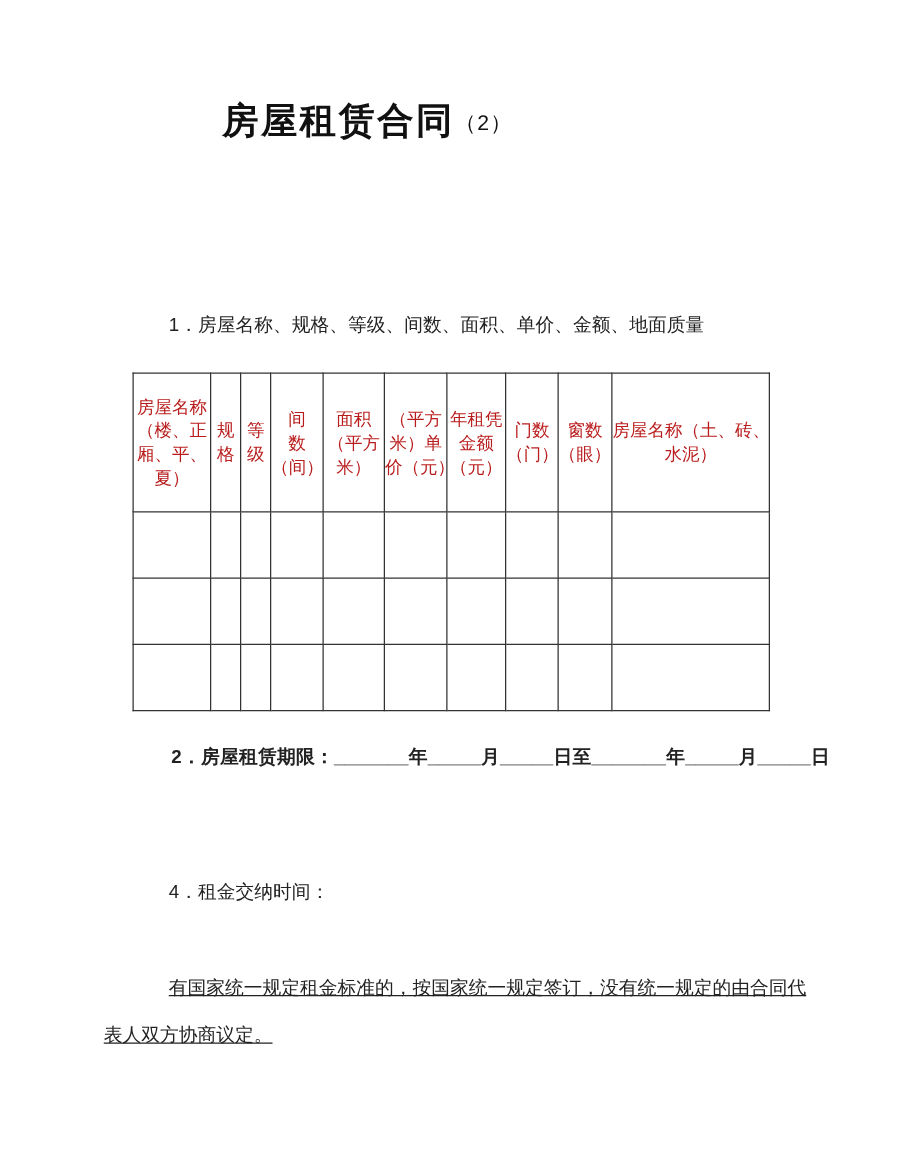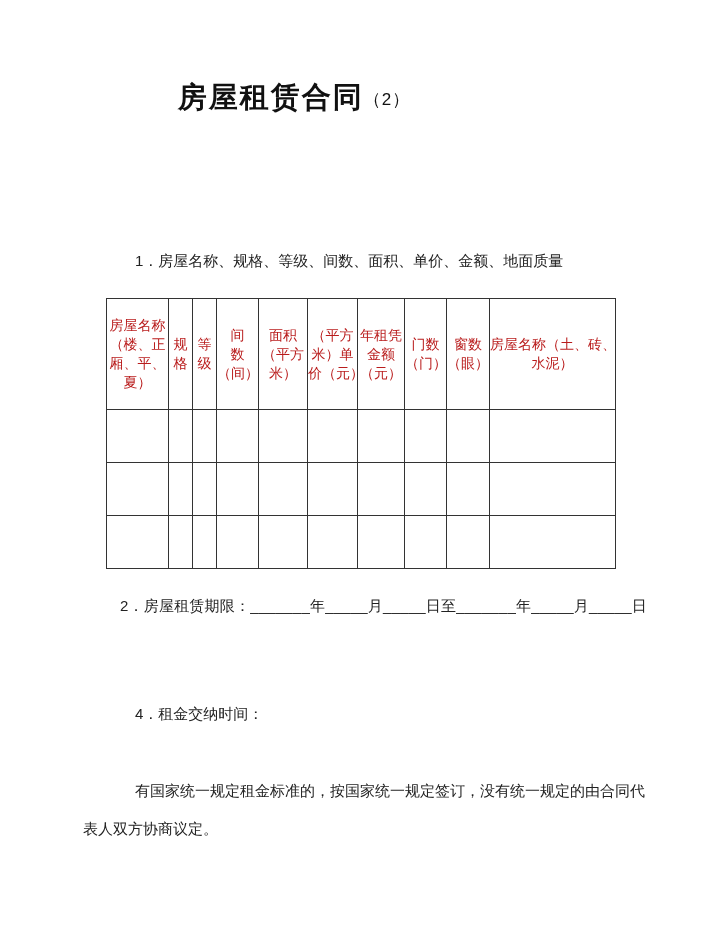--- a/index.html
+++ b/index.html
@@ -33,34 +33,35 @@
   }
   .line {
     position: absolute;
     margin: 0;
     font-size: 15px;
     line-height: 20px;
     color: #222222;
     white-space: nowrap;
   }
   .item1 { left: 135px; top: 218px; margin-top: 33px; }
-  .item2 { left: 120px; top: 596px; letter-spacing: 0.2px; }
+  .item2 { left: 137px; top: 596px; letter-spacing: 0.2px; font-weight: bold; }
   .item2-cont { left: 83px; top: 635px; }
   .item3 { left: 135px; top: 704px; }
   .para {
     position: absolute;
     left: 83px;
     top: 772px;
     width: 566px;
     margin: 0;
     font-size: 15px;
     line-height: 38px;
     text-indent: 52px;
     word-break: break-all;
     color: #222222;
+    text-decoration: underline;
   }
   .spec-table {
     position: absolute;
     left: 106px;
     top: 298px;
     width: 509px;
     border-collapse: collapse;
     table-layout: fixed;
     font-size: 14px;
     color: #b91c1c;

